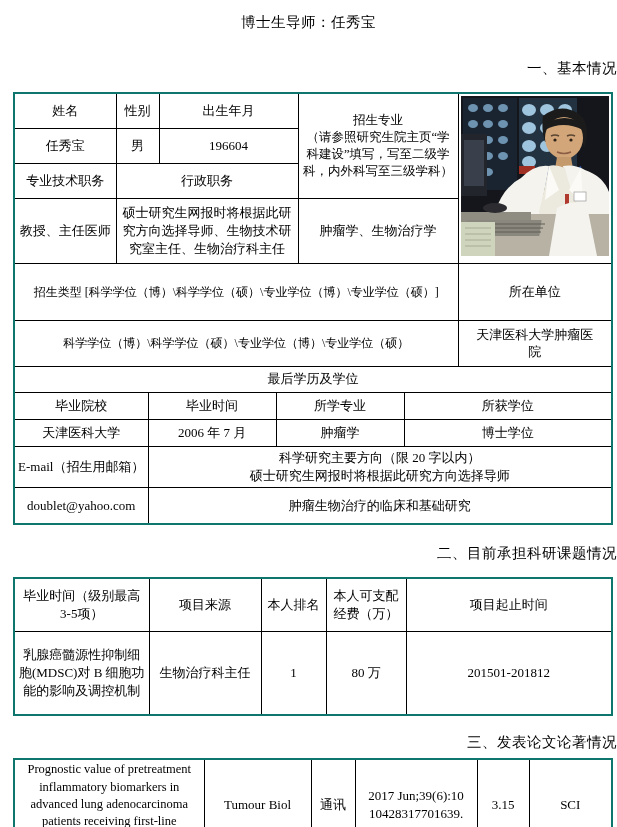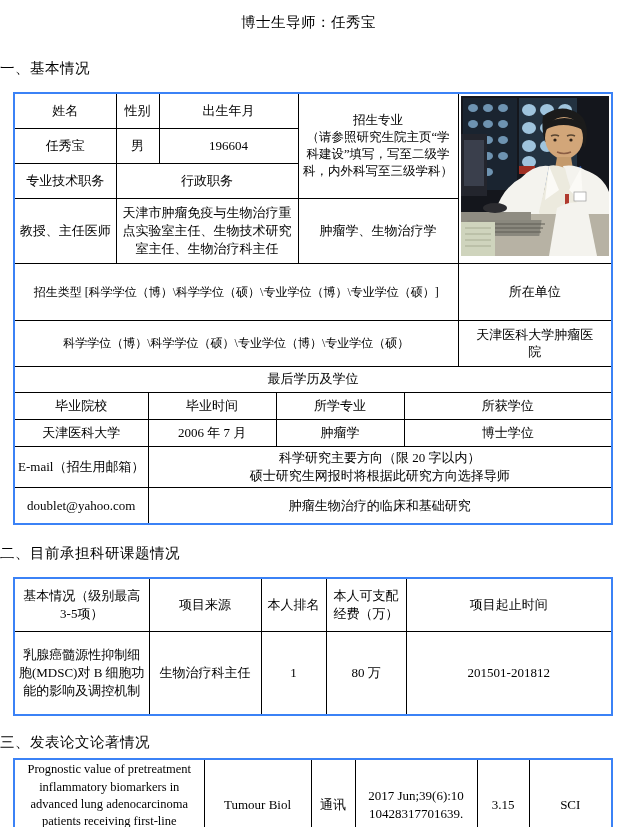--- a/index.html
+++ b/index.html
@@ -9,33 +9,33 @@
     color:#000;font-size:13px;
     -webkit-font-smoothing:antialiased;
   }
   .doc-title{
     text-align:center;
     padding-top:13px;
     font-size:14.5px;
     letter-spacing:.5px;
   }
   .sec-heading{
-    text-align:left;
+    text-align:right;
     font-size:14.5px;
     letter-spacing:.5px;
   }
   .sec-heading.h1{margin:27px 0 14px 0;}
   .sec-heading.h2{margin:19px 0 14px 0;}
   .sec-heading.h3{margin:17px 0 6px 0;}
   table{
     border-collapse:collapse;
     table-layout:fixed;
     margin-left:13px;
     width:598px;
-    border:2px solid #3b82f6;
+    border:2px solid #0f766e;
   }
   td{
     border:1px solid #000;
     text-align:center;
     vertical-align:middle;
     padding:1px 3px;
     line-height:1.38;
     overflow:hidden;
     word-wrap:break-word;
   }
@@ -160,21 +160,21 @@
     <td>任秀宝</td>
     <td colspan="2">男</td>
     <td colspan="2" class="num">196604</td>
   </tr>
   <tr style="height:34px">
     <td>专业技术职务</td>
     <td colspan="4">行政职务</td>
   </tr>
   <tr style="height:62px">
     <td>教授、主任医师</td>
-    <td colspan="4">天津市肿瘤免疫与生物治疗重点实验室主任、生物技术研究室主任、生物治疗科主任</td>
+    <td colspan="4">硕士研究生网报时将根据此研究方向选择导师、生物技术研究室主任、生物治疗科主任</td>
     <td colspan="2">肿瘤学、生物治疗学</td>
   </tr>
   <tr style="height:57px">
     <td colspan="7" class="nowrap">招生类型 [科学学位（博）\科学学位（硕）\专业学位（博）\专业学位（硕）]</td>
     <td>所在单位</td>
   </tr>
   <tr style="height:46px">
     <td colspan="7" class="nowrap">科学学位（博）\科学学位（硕）\专业学位（博）\专业学位（硕）</td>
     <td style="padding:1px 12px">天津医科大学肿瘤医院</td>
   </tr>
@@ -210,21 +210,21 @@
 <table>
   <colgroup>
     <col style="width:135px">
       <col style="width:112px">
       <col style="width:65px">
       <col style="width:80px">
       <col style="width:206px">
   </colgroup>
   <tbody>
       <tr style="height:53px">
-    <td>基本情况（级别最高3-5项）</td>
+    <td>毕业时间（级别最高3-5项）</td>
     <td>项目来源</td>
     <td>本人排名</td>
     <td>本人可支配经费（万）</td>
     <td>项目起止时间</td>
   </tr>
   <tr style="height:84px">
     <td>乳腺癌髓源性抑制细胞(MDSC)对 B 细胞功能的影响及调控机制</td>
     <td>生物治疗科主任</td>
     <td class="num">1</td>
     <td>80 万</td>

